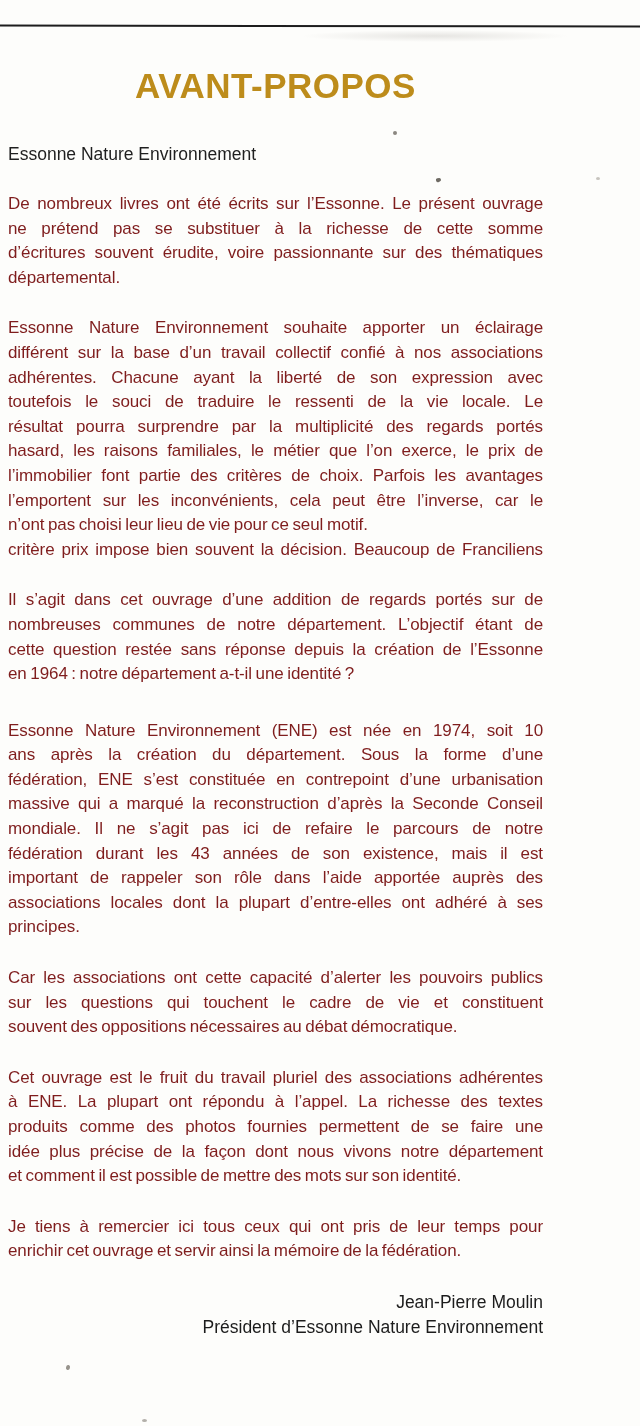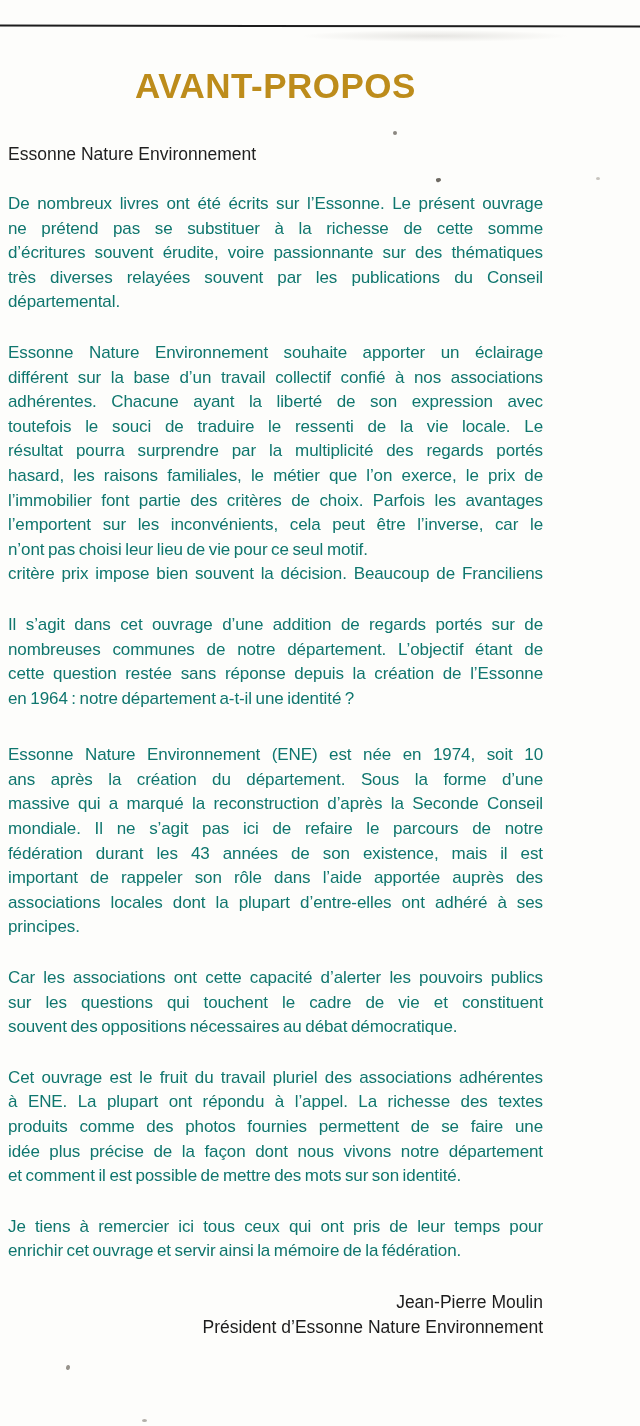--- a/index.html
+++ b/index.html
@@ -63,21 +63,21 @@
   .byline {
     margin-top: 36px;
     font-size: 17.5px;
     line-height: 24px;
     color: #1f1f1f;
   }
   .para {
     margin-top: 26px;
     font-size: 17px;
     line-height: 24.6px;
-    color: #0f766e;
+    color: #7f1d1d;
     letter-spacing: -0.1px;
     word-spacing: -1px;
   }
   .para.gap-lg { margin-top: 32px; }
   .para .tline {
     text-align: justify;
     text-align-last: justify;
   }
   .para .tline.last {
     text-align: justify;
@@ -115,21 +115,20 @@
 
     <h1 class="doc-title">AVANT-PROPOS</h1>
 
     <div class="byline">Essonne Nature Environnement</div>
 
     <div id="paragraphs">
         <div class="para">
           <div class="tline">De nombreux livres ont été écrits sur l’Essonne. Le présent ouvrage</div>
           <div class="tline">ne prétend pas se substituer à la richesse de cette somme</div>
           <div class="tline">d’écritures souvent érudite, voire passionnante sur des thématiques</div>
-          <div class="tline">très diverses relayées souvent par les publications du Conseil</div>
           <div class="tline last">départemental.</div>
         </div>
         <div class="para">
           <div class="tline">Essonne Nature Environnement souhaite apporter un éclairage</div>
           <div class="tline">différent sur la base d’un travail collectif confié à nos associations</div>
           <div class="tline">adhérentes. Chacune ayant la liberté de son expression avec</div>
           <div class="tline">toutefois le souci de traduire le ressenti de la vie locale. Le</div>
           <div class="tline">résultat pourra surprendre par la multiplicité des regards portés</div>
           <div class="tline">hasard, les raisons familiales, le métier que l’on exerce, le prix de</div>
           <div class="tline">l’immobilier font partie des critères de choix. Parfois les avantages</div>
@@ -139,20 +138,21 @@
         </div>
         <div class="para">
           <div class="tline">Il s’agit dans cet ouvrage d’une addition de regards portés sur de</div>
           <div class="tline">nombreuses communes de notre département. L’objectif étant de</div>
           <div class="tline">cette question restée sans réponse depuis la création de l’Essonne</div>
           <div class="tline last">en 1964 : notre département a-t-il une identité ?</div>
         </div>
         <div class="para gap-lg">
           <div class="tline">Essonne Nature Environnement (ENE) est née en 1974, soit 10</div>
           <div class="tline">ans après la création du département. Sous la forme d’une</div>
+          <div class="tline">fédération, ENE s’est constituée en contrepoint d’une urbanisation</div>
           <div class="tline">massive qui a marqué la reconstruction d’après la Seconde Conseil</div>
           <div class="tline">mondiale. Il ne s’agit pas ici de refaire le parcours de notre</div>
           <div class="tline">fédération durant les 43 années de son existence, mais il est</div>
           <div class="tline">important de rappeler son rôle dans l’aide apportée auprès des</div>
           <div class="tline">associations locales dont la plupart d’entre-elles ont adhéré à ses</div>
           <div class="tline last">principes.</div>
         </div>
         <div class="para">
           <div class="tline">Car les associations ont cette capacité d’alerter les pouvoirs publics</div>
           <div class="tline">sur les questions qui touchent le cadre de vie et constituent</div>

